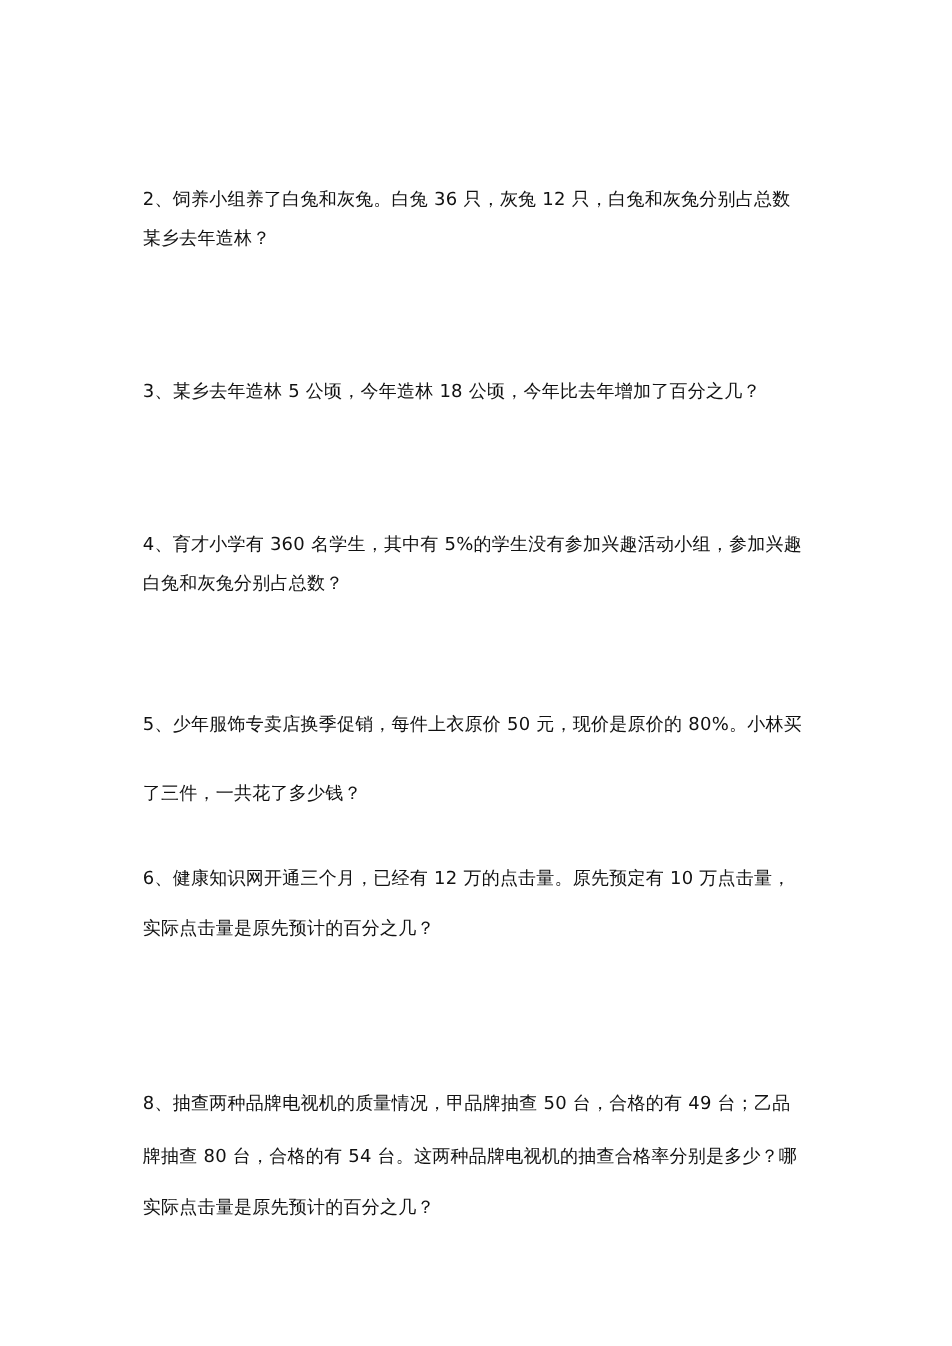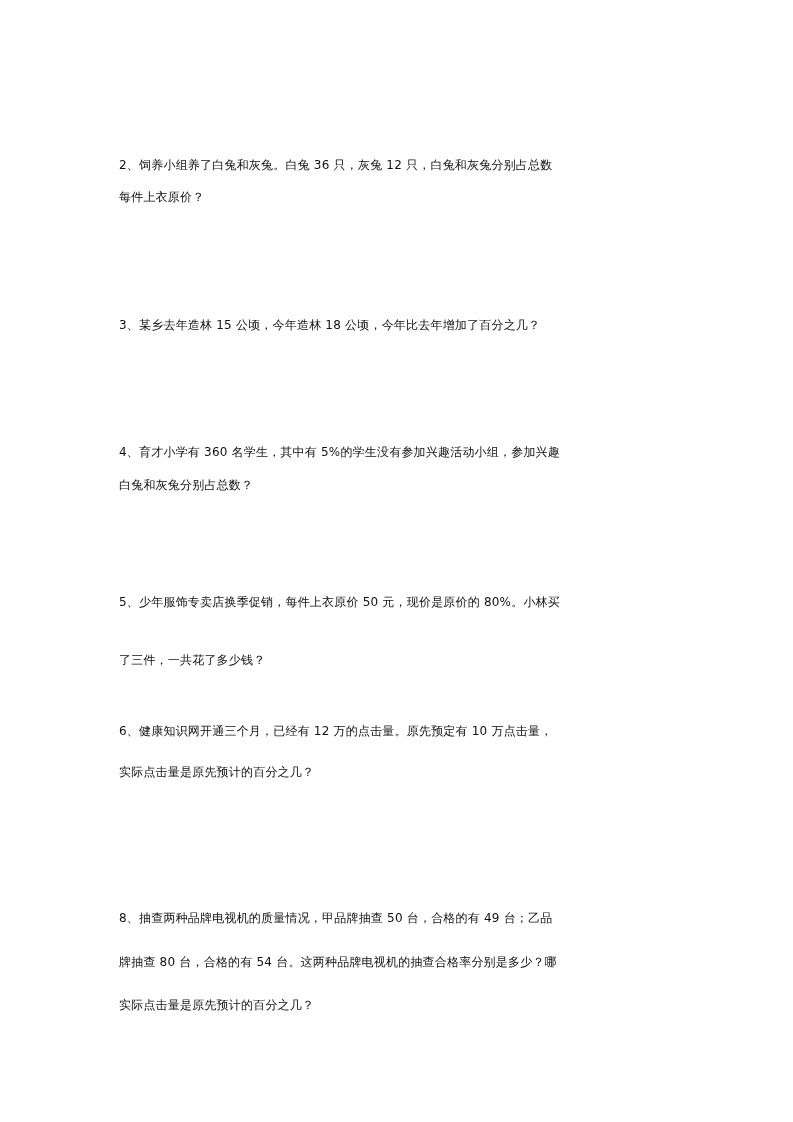--- a/index.html
+++ b/index.html
@@ -1,30 +1,30 @@
 <!DOCTYPE html>
 <html><head>
 <meta charset="utf-8">
 <style>
   html, body { margin: 0; padding: 0; background: #ffffff; }
   body { width: 793px; height: 1122px; position: relative; overflow: hidden;
          font-family: "DejaVu Sans", "Liberation Sans", sans-serif; color: #111; }
-  .line { position: absolute; left: 119px; font-size: 12px; white-space: nowrap; letter-spacing: 0.2px; }
+  .line { position: absolute; left: 119px; font-size: 15px; white-space: nowrap; letter-spacing: 0.2px; }
 </style>
 </head>
 <body>
 
 <div>
   <div>
     <div class="line" style="top:157px">2、饲养小组养了白兔和灰兔。白兔 36 只，灰兔 12 只，白兔和灰兔分别占总数</div>
-    <div class="line" style="top:189px">每件上衣原价？</div>
+    <div class="line" style="top:189px">某乡去年造林？</div>
   </div>
 
   <div>
-    <div class="line" style="top:317px">3、某乡去年造林 15 公顷，今年造林 18 公顷，今年比去年增加了百分之几？</div>
+    <div class="line" style="top:317px">3、某乡去年造林 5 公顷，今年造林 18 公顷，今年比去年增加了百分之几？</div>
   </div>
 
   <div>
     <div class="line" style="top:444px">4、育才小学有 360 名学生，其中有 5%的学生没有参加兴趣活动小组，参加兴趣</div>
     <div class="line" style="top:477px">白兔和灰兔分别占总数？</div>
   </div>
 
   <div>
     <div class="line" style="top:594px">5、少年服饰专卖店换季促销，每件上衣原价 50 元，现价是原价的 80%。小林买</div>
     <div class="line" style="top:652px">了三件，一共花了多少钱？</div>

